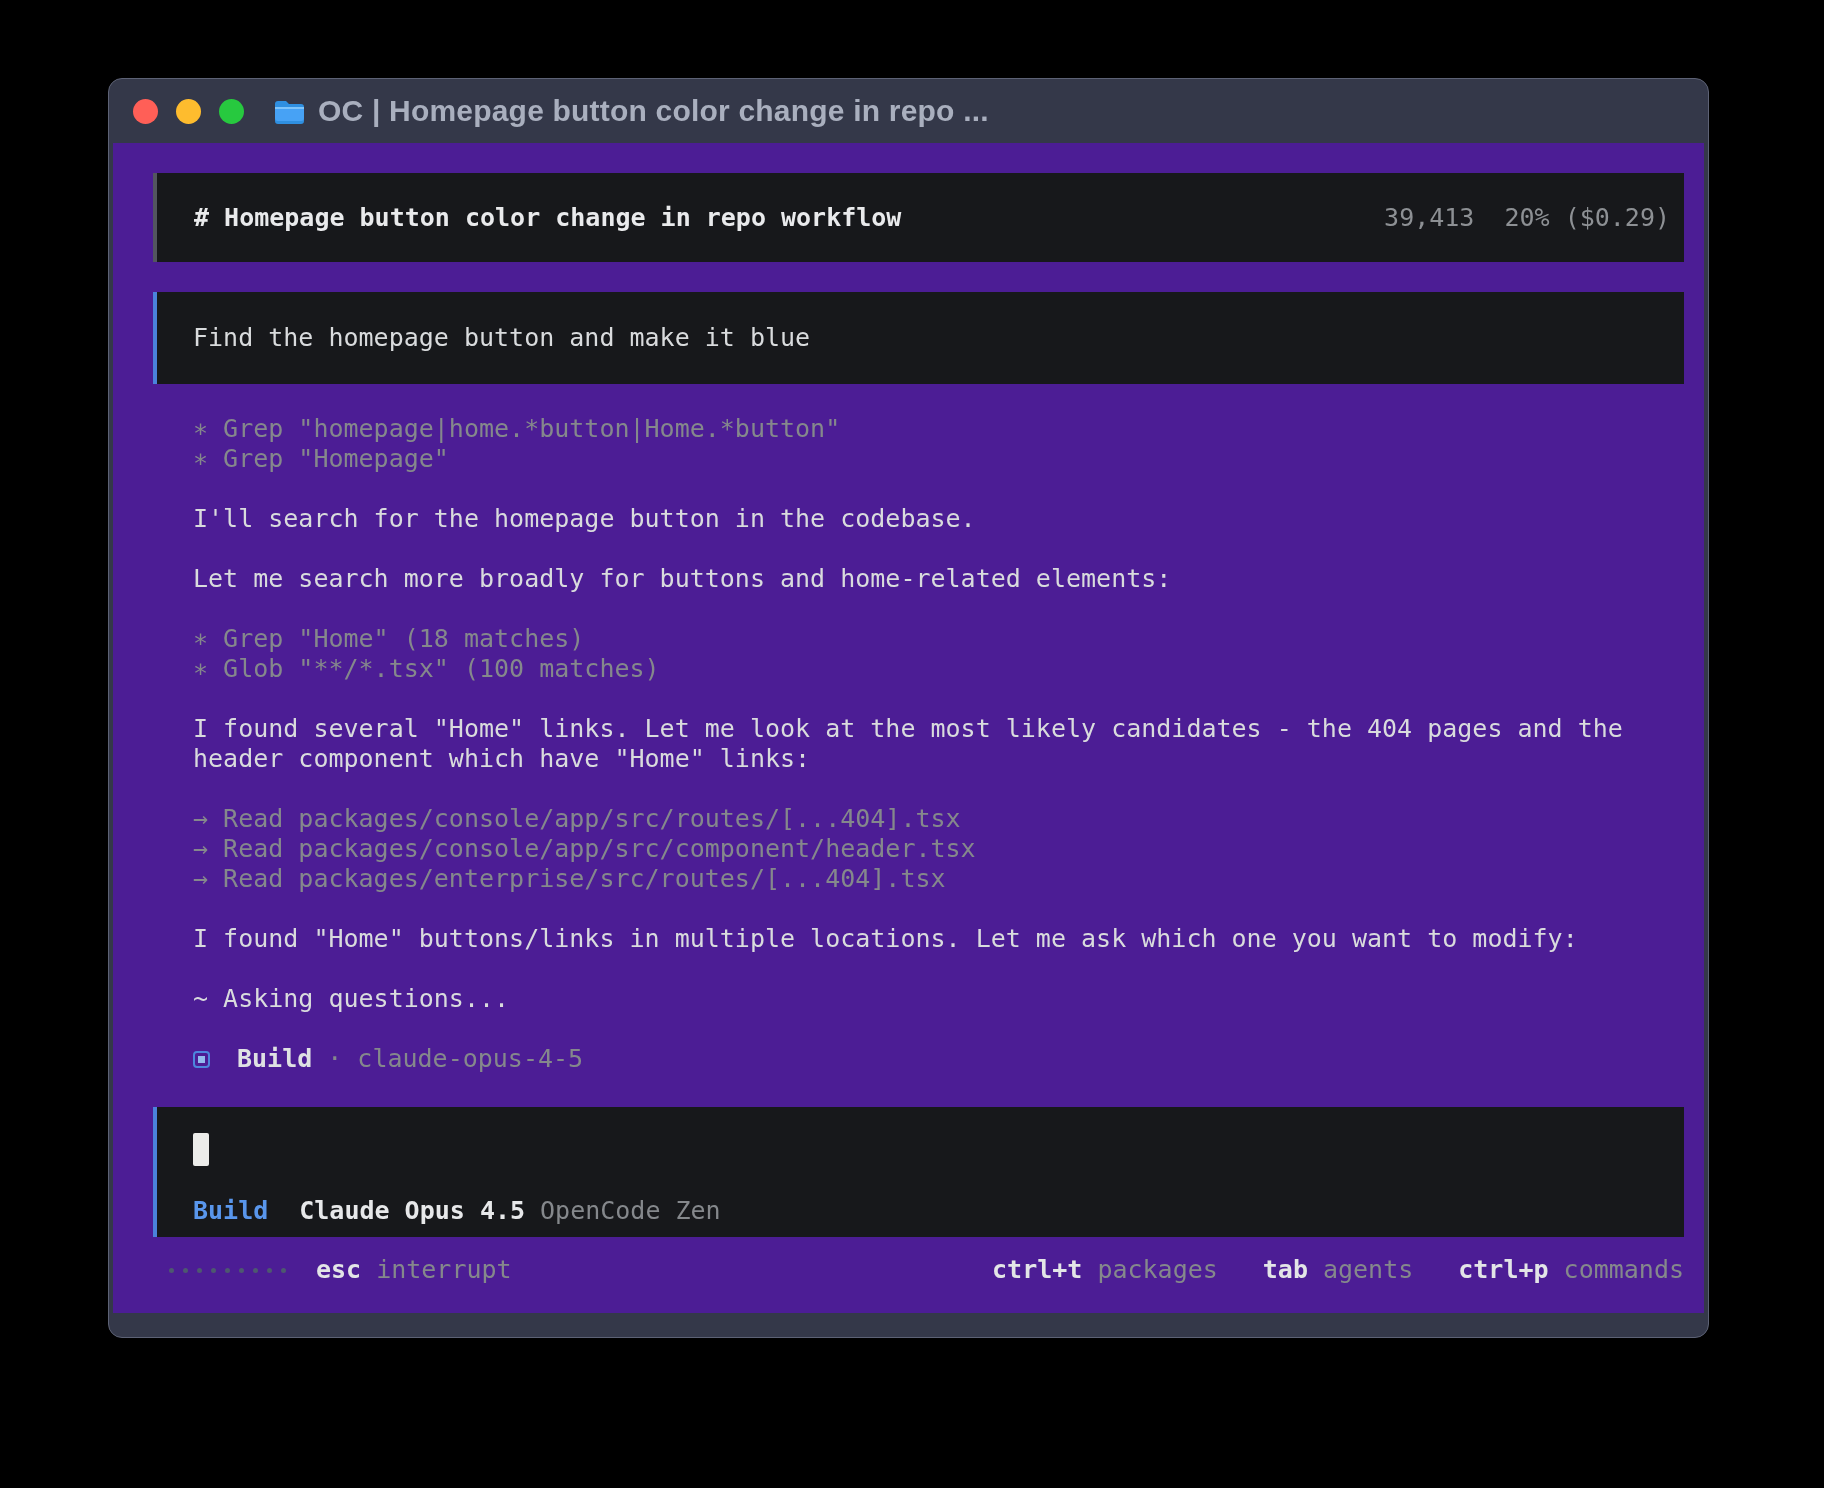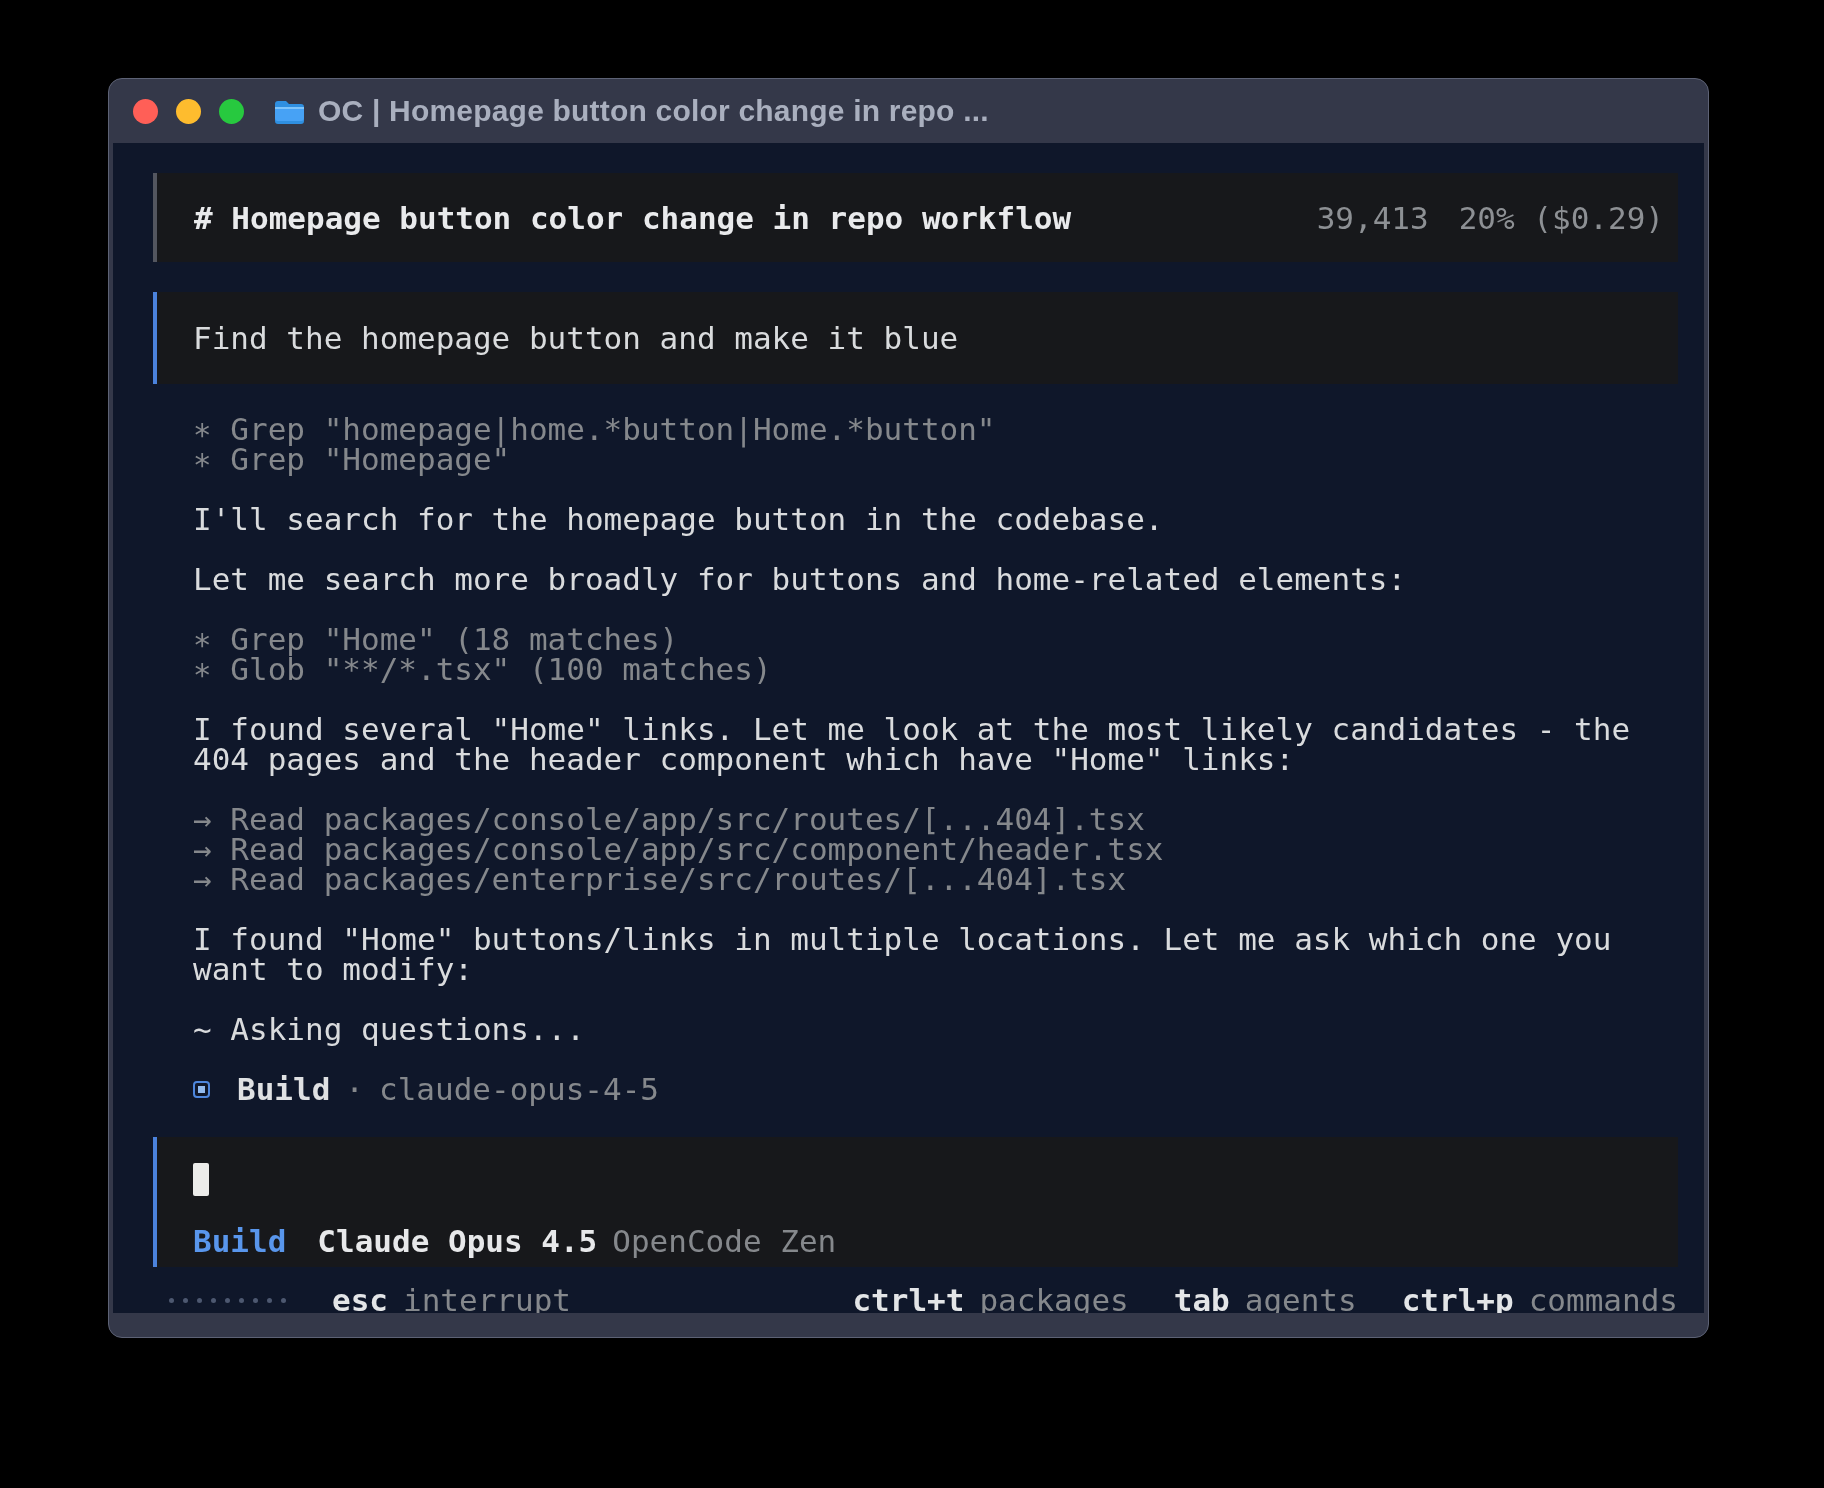--- a/index.html
+++ b/index.html
@@ -22,23 +22,23 @@
   .light.red{background:#ff5f57;}
   .light.yellow{background:#febc2e;}
   .light.green{background:#27c93f;}
   .folder{margin-left:30px;width:31px;height:25px;flex:0 0 auto;}
   .wtitle{
     margin-left:13px;font-family:"Liberation Sans",sans-serif;font-weight:bold;
     font-size:30px;color:#a9afbe;letter-spacing:.2px;white-space:nowrap;
   }
   
   .terminal{
-    flex:1 1 auto;margin:0 4px;background:#0f172a;
-    padding:30px 26px 0 40px;box-sizing:border-box;overflow:hidden;
-    font-size:31px;line-height:30px;color:#dfe1e3;
+    flex:1 1 auto;margin:0 4px;background:#4c1d95;
+    padding:30px 20px 0 40px;box-sizing:border-box;overflow:hidden;
+    font-size:25px;line-height:30px;color:#dfe1e3;
   }
   .chrome-bottom{flex:0 0 24px;}
   
   .box{
     background:#17181b;border-left:4px solid #53565f;box-sizing:border-box;
     display:flex;align-items:center;
   }
   .header-box{height:89px;margin-bottom:30px;padding:0 14px 0 37px;}
   .header-title{font-weight:bold;color:#e9eaec;white-space:nowrap;}
   .header-stats{margin-left:auto;display:flex;gap:30px;color:#8d9094;white-space:nowrap;}
@@ -68,21 +68,21 @@
   .model-agent{color:#5996ec;font-weight:bold;}
   .model-name{margin-left:31px;color:#e7e8ea;font-weight:bold;}
   .model-provider{margin-left:15px;color:#85888c;}
   
   .footer{margin-top:18px;height:30px;display:flex;align-items:center;}
   .spinner{display:flex;gap:9px;align-items:center;margin-left:16px;}
   .dot{width:5px;height:5px;border-radius:50%;background:#4d5870;}
   .kb{display:flex;align-items:center;gap:15px;white-space:nowrap;}
   .kb .key{color:#e3e5e7;font-weight:bold;}
   .kb .lbl{color:#85888c;}
-  .footer-left{display:flex;gap:46px;}
+  .footer-left{display:flex;gap:30px;}
   .footer-right{margin-left:auto;display:flex;gap:45px;}
 </style>
 </head>
 <body>
 
 <div class="window">
 
   <div class="titlebar">
     <div class="lights">
       <div class="light red"></div>

